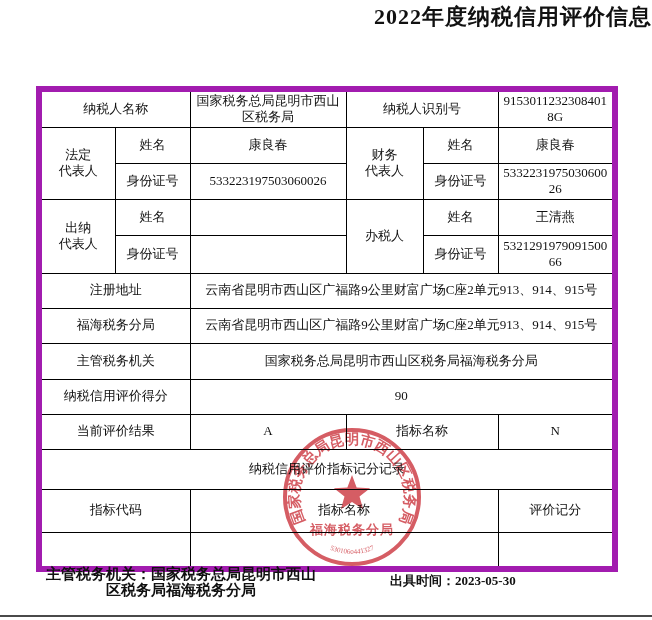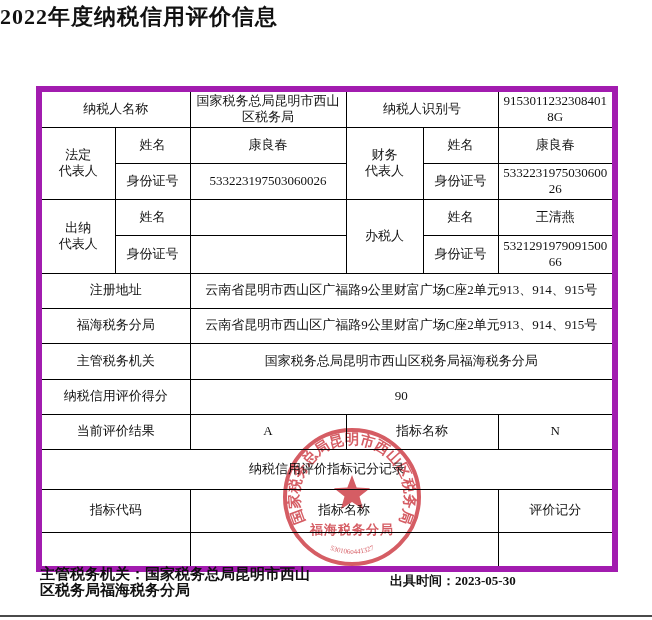--- a/index.html
+++ b/index.html
@@ -2,41 +2,41 @@
 <html><head>
 <meta charset="utf-8">
 <style>
   html,body{margin:0;padding:0;}
   body{
     width:652px;height:620px;position:relative;background:#ffffff;
     font-family:"Liberation Serif","DejaVu Serif",serif;color:#111;
     overflow:hidden;
   }
   .page-title{
-    position:absolute;top:2px;left:0;width:652px;text-align:left;
+    position:absolute;top:2px;left:0;width:652px;text-align:right;
     font-size:22px;font-weight:bold;letter-spacing:1px;margin:0;
   }
   table.doc{
     position:absolute;left:36px;top:86px;width:576px;
     border-collapse:collapse;table-layout:fixed;
     border:6px solid #a21caf;
   }
   table.doc td{
     border:1px solid #000;
     text-align:center;vertical-align:middle;
     font-size:13px;line-height:1.25;
     padding:1px 4px;
     overflow:hidden;
   }
   td.wrap2{white-space:pre-line;}
   td.idwrap{word-break:break-all;padding:1px 9px;}
   td.addr{padding:1px 8px;margin-left:28px;}
   .footer-left{
     position:absolute;left:40px;top:566px;width:282px;
-    font-size:15px;font-weight:bold;text-align:left;line-height:16px;
+    font-size:15px;font-weight:bold;text-align:center;line-height:16px;
   }
   .footer-right{
     position:absolute;left:390px;top:572px;
     font-size:13px;font-weight:bold;white-space:nowrap;
   }
   .stamp{
     position:absolute;left:277px;top:422px;width:150px;height:150px;
     mix-blend-mode:multiply;opacity:.88;pointer-events:none;
   }
   .bottom-rule{

